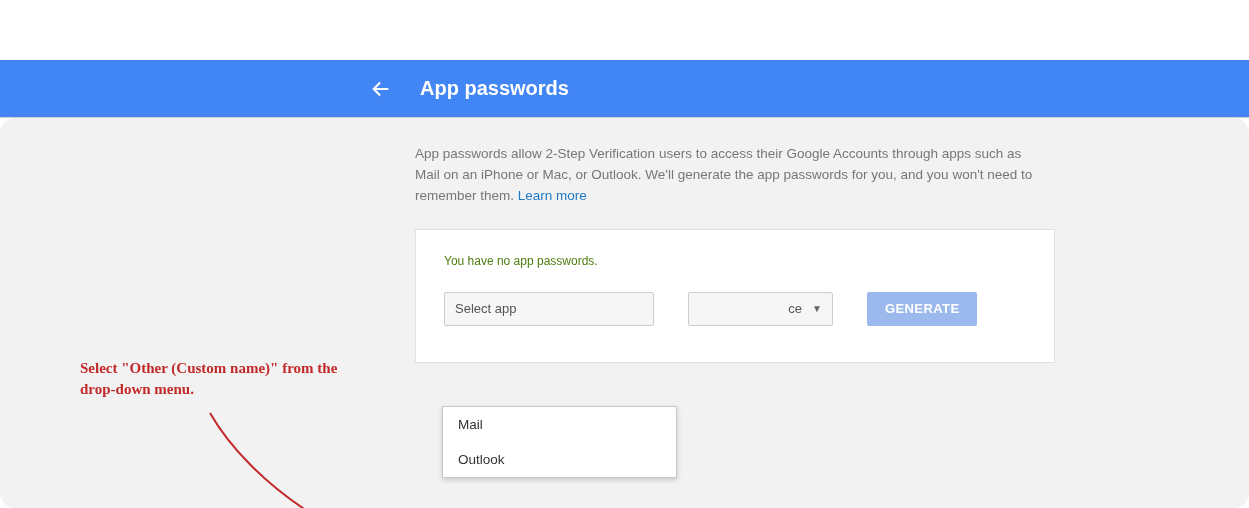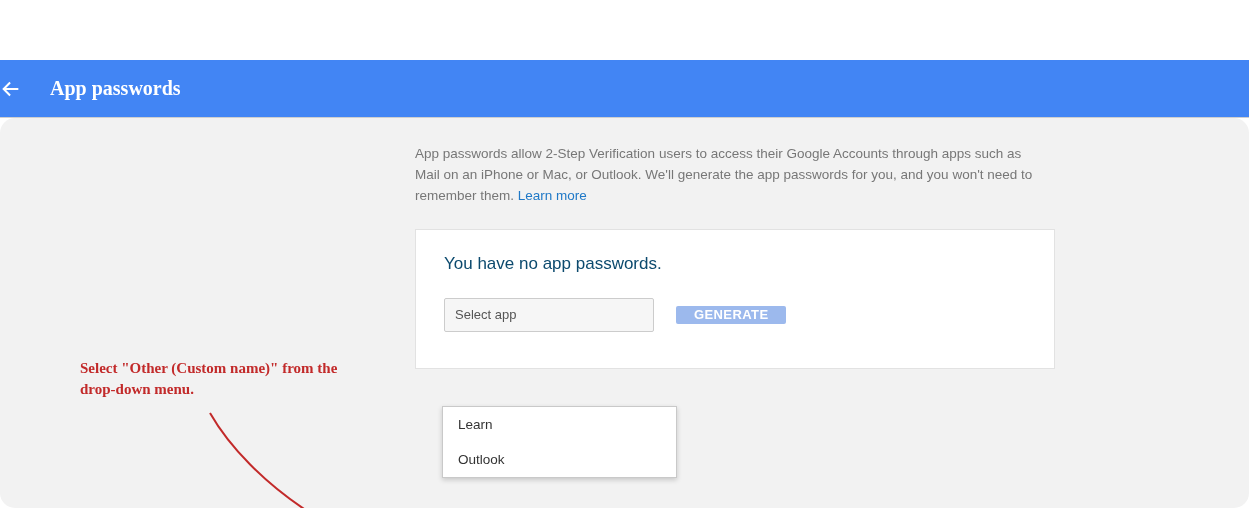--- a/index.html
+++ b/index.html
@@ -13,22 +13,22 @@
   }
   .topspace {
     height: 60px;
     background: #fff;
   }
   .bluebar {
     background: #4285f4;
     height: 58px;
     display: flex;
     align-items: center;
+    padding-left: 370px;
     border-bottom: 1px solid #cfcfcf;
-    font-family: Liberation Serif, serif;
   }
   .back-arrow {
     color: #fff;
     margin-right: 28px;
     display: inline-flex;
   }
   .back-arrow svg { width: 22px; height: 22px; }
   .bar-title {
     color: #fff;
     font-size: 20px;
@@ -52,28 +52,28 @@
   .card {
     background: #fff;
     border: 1px solid #e2e2e2;
     width: 640px;
     margin-left: 415px;
     margin-top: 22px;
     padding: 24px 28px 36px 28px;
     position: relative;
   }
   .card-msg {
-    font-size: 17px;
-    color: #0c4a6e;
+    font-size: 12px;
+    color: #4d7c0f;
     margin-bottom: 24px;
   }
   .controls-row {
     display: flex;
     align-items: center;
-    gap: 22px;
+    gap: 34px;
   }
   .fake-select {
     background: #f6f6f6;
     border: 1px solid #ccc;
     border-radius: 2px;
     height: 34px;
     padding: 0 10px;
     display: flex;
     align-items: center;
     gap: 10px;
@@ -81,21 +81,21 @@
     font-size: 13px;
     cursor: pointer;
   }
   .fake-select.app { width: 210px; }
   .fake-select.device { width: 145px; justify-content: flex-end; }
   .caret { color: #666; font-size: 10px; }
   .gen-btn {
     background: #9cb9ed;
     color: #fff;
     border: none;
-    height: 18px;
+    height: 34px;
     padding: 0 18px;
     font-size: 13px;
     font-weight: bold;
     letter-spacing: 0.4px;
     border-radius: 2px;
     cursor: pointer;
   }
   .dropdown {
     position: absolute;
     left: 442px;
@@ -151,27 +151,31 @@
   <div class="desc">
     <span>App passwords allow 2-Step Verification users to access their Google Accounts through apps such as Mail on an iPhone or Mac, or Outlook. We'll generate the app passwords for you, and you won't need to remember them. </span><a href="#">Learn more</a>
   </div>
 
   <div class="card">
     <div class="card-msg">You have no app passwords.</div>
     <div class="controls-row">
       <div class="fake-select app">
         <span>Select app</span>
       </div>
+      <div class="fake-select device">
+        <span>ce</span>
+        <span class="caret">▼</span>
+      </div>
       <button class="gen-btn">GENERATE</button>
     </div>
   </div>
 
   <div class="dropdown">
     <div class="dropdown-item">
-      <span>Learn</span>
+      <span>Mail</span>
     </div>
     <div class="dropdown-item">
       <span>Outlook</span>
     </div>
 
   </div>
 
   <div class="annotation">Select "Other (Custom name)" from the drop-down menu.</div>
   <svg class="arrow-svg" width="270" height="180">
     <defs>

